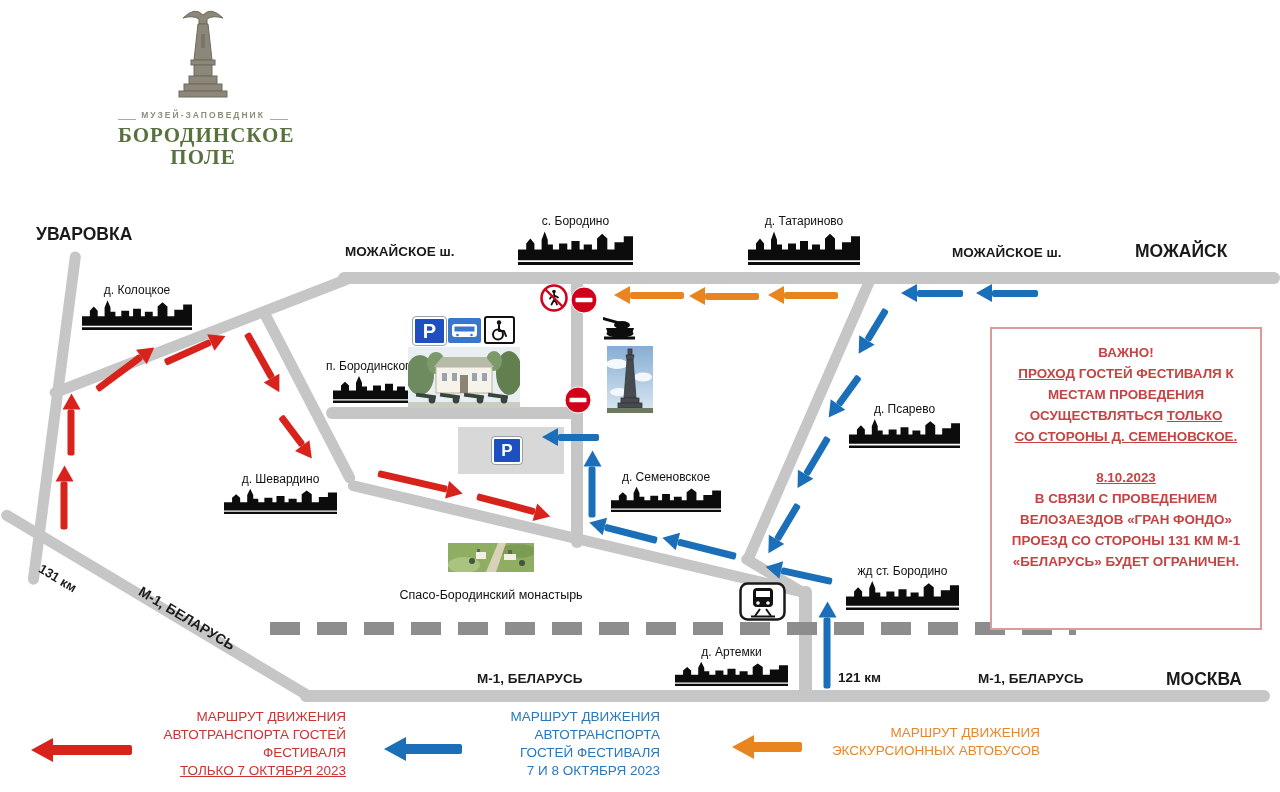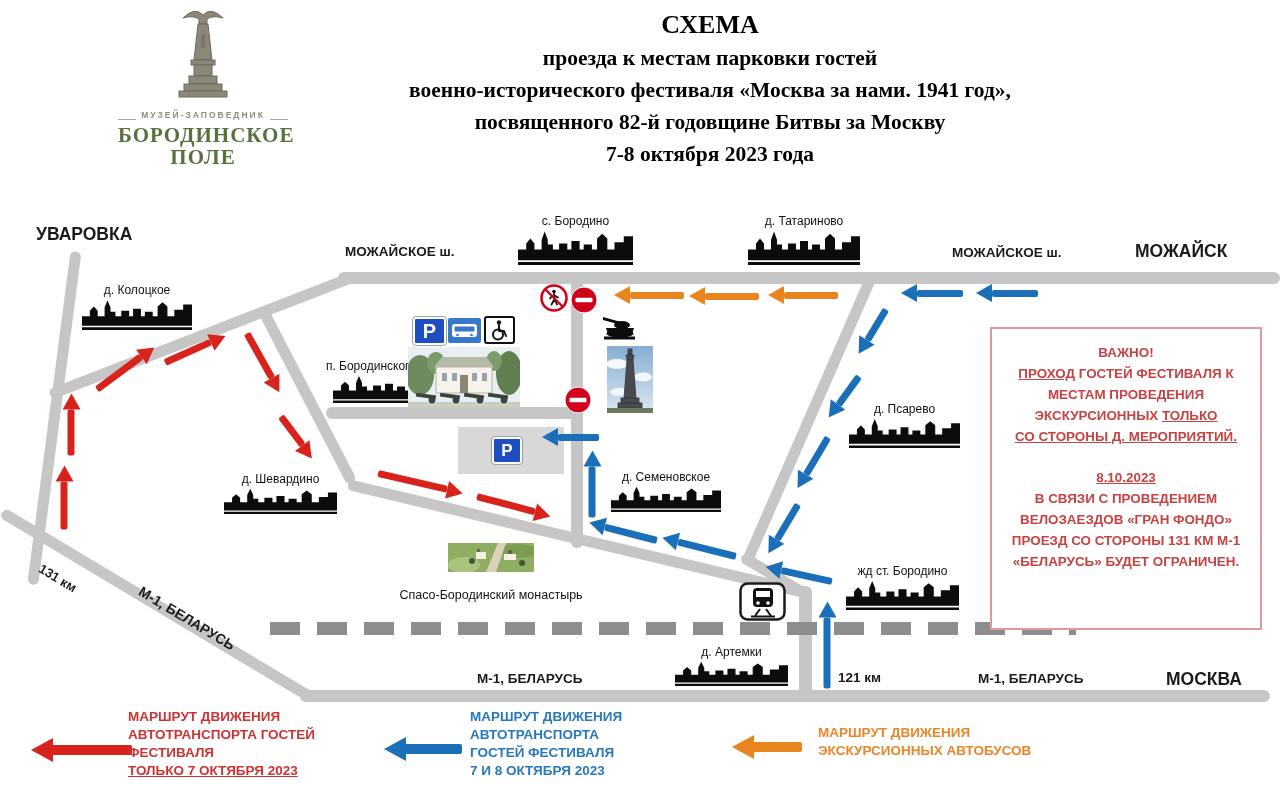--- a/index.html
+++ b/index.html
@@ -43,21 +43,21 @@
   .psign{background:#1d4fc0;border:2px solid #fff;outline:1px solid #9aa0a8;border-radius:3px;
          color:#fff;font-weight:bold;display:flex;align-items:center;justify-content:center;
          font-size:20px;font-family:"Liberation Sans",sans-serif;}
   
   .warnbox{position:absolute;left:990px;top:327px;width:272px;height:303px;box-sizing:border-box;
            border:2px solid #dc9a9a;background:#fff;z-index:6;color:#c54343;text-align:center;
            font-weight:bold;font-size:13.4px;line-height:21px;padding:13px 8px;}
   .warnbox .gap{height:20px;}
   .u{text-decoration:underline;}
   
-  .legend-text{position:absolute;z-index:6;text-align:left;font-weight:bold;
+  .legend-text{position:absolute;z-index:6;text-align:right;font-weight:normal;
                font-size:13.5px;line-height:18px;white-space:nowrap;}
 </style>
 </head>
 <body>
 
 <div id="stage">
 
   <div class="logo">
     <svg width="86" height="104" viewBox="0 0 86 104">
       <g fill="#8d877a" stroke="#6f6a5e" stroke-width="1">
@@ -75,27 +75,20 @@
       <span class="rule"></span>
       <span>МУЗЕЙ-ЗАПОВЕДНИК</span>
       <span class="rule"></span>
     </div>
     <div class="brand-name">
       <div>БОРОДИНСКОЕ</div>
       <div>ПОЛЕ</div>
     </div>
   </div>
 
-  <div class="title">
-    <div class="t1">СХЕМА</div>
-    <div class="tl">проезда к местам парковки гостей</div>
-    <div class="tl">военно-исторического фестиваля «Москва за нами. 1941 год»,</div>
-    <div class="tl">посвященного 82-й годовщине Битвы за Москву</div>
-    <div class="tl">7-8 октября 2023 года</div>
-  </div>
 
   <div class="road" style="left:76px;top:246px;width:336px;transform:rotate(97.4deg)"></div>
   <div class="road" style="left:50px;top:389px;width:324px;transform:rotate(-21.2deg)"></div>
   <div class="road" style="left:338px;top:272px;width:942px;height:12px"></div>
   <div class="road" style="left:571px;top:276px;width:12px;height:272px"></div>
   <div class="road" style="left:263px;top:305px;width:194px;transform:rotate(62.6deg)"></div>
   <div class="road" style="left:348px;top:479px;width:471px;transform:rotate(13.3deg)"></div>
   <div class="road" style="left:872px;top:270px;width:314px;transform:rotate(113.6deg)"></div>
   <div class="road" style="left:742px;top:551px;width:76px;transform:rotate(30.7deg)"></div>
   <div class="road" style="left:799px;top:586px;width:13px;height:114px"></div>
@@ -316,22 +309,22 @@
       <line x1="16" y1="34" x2="21" y2="27"></line>
         <line x1="32" y1="34" x2="27" y2="27"></line>
         <line x1="12" y1="34.5" x2="36" y2="34.5"></line>
     </g>
   </svg>
 
   <div class="warnbox">
     <div>ВАЖНО!</div>
     <div><span class="u">ПРОХОД</span><span> ГОСТЕЙ ФЕСТИВАЛЯ К</span></div>
     <div>МЕСТАМ ПРОВЕДЕНИЯ</div>
-    <div><span>ЭКСКУРСИОННЫХ </span><span class="u">ТОЛЬКО</span></div>
-    <div class="u">СО СТОРОНЫ Д. МЕРОПРИЯТИЙ.</div>
+    <div><span>ОСУЩЕСТВЛЯТЬСЯ </span><span class="u">ТОЛЬКО</span></div>
+    <div class="u">СО СТОРОНЫ Д. СЕМЕНОВСКОЕ.</div>
     <div class="gap"></div>
     <div class="u">8.10.2023</div>
     <div>В СВЯЗИ С ПРОВЕДЕНИЕМ</div>
     <div>ВЕЛОЗАЕЗДОВ «ГРАН ФОНДО»</div>
     <div>ПРОЕЗД СО СТОРОНЫ 131 КМ М-1</div>
     <div>«БЕЛАРУСЬ» БУДЕТ ОГРАНИЧЕН.</div>
   </div>
 
   <div class="arrow big c-red" style="left:132px;top:745px;width:97px;transform:rotate(180deg)"></div>
   <div class="legend-text" style="left:128px;top:708px;width:218px;color:#cc3333">

